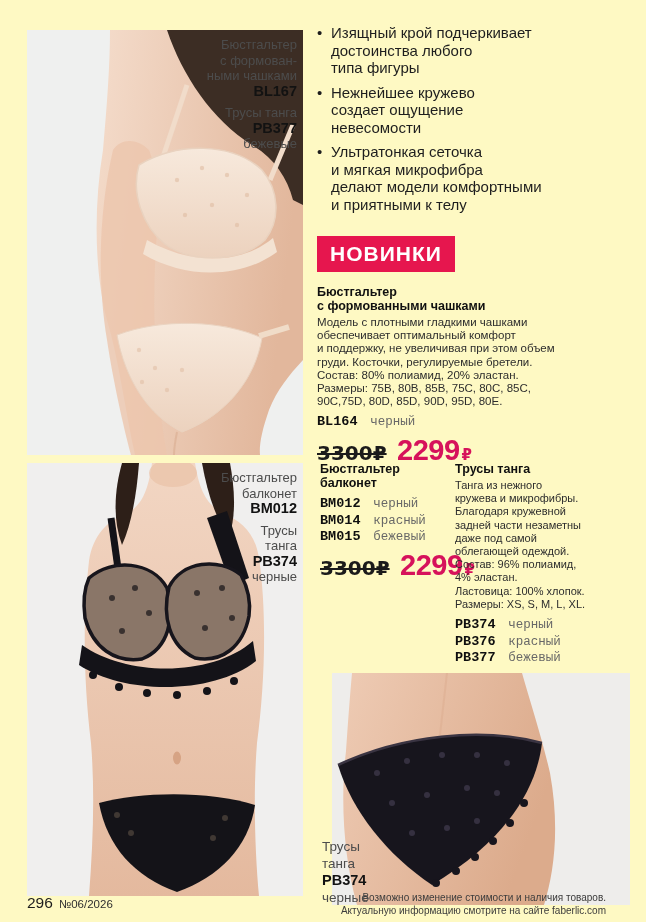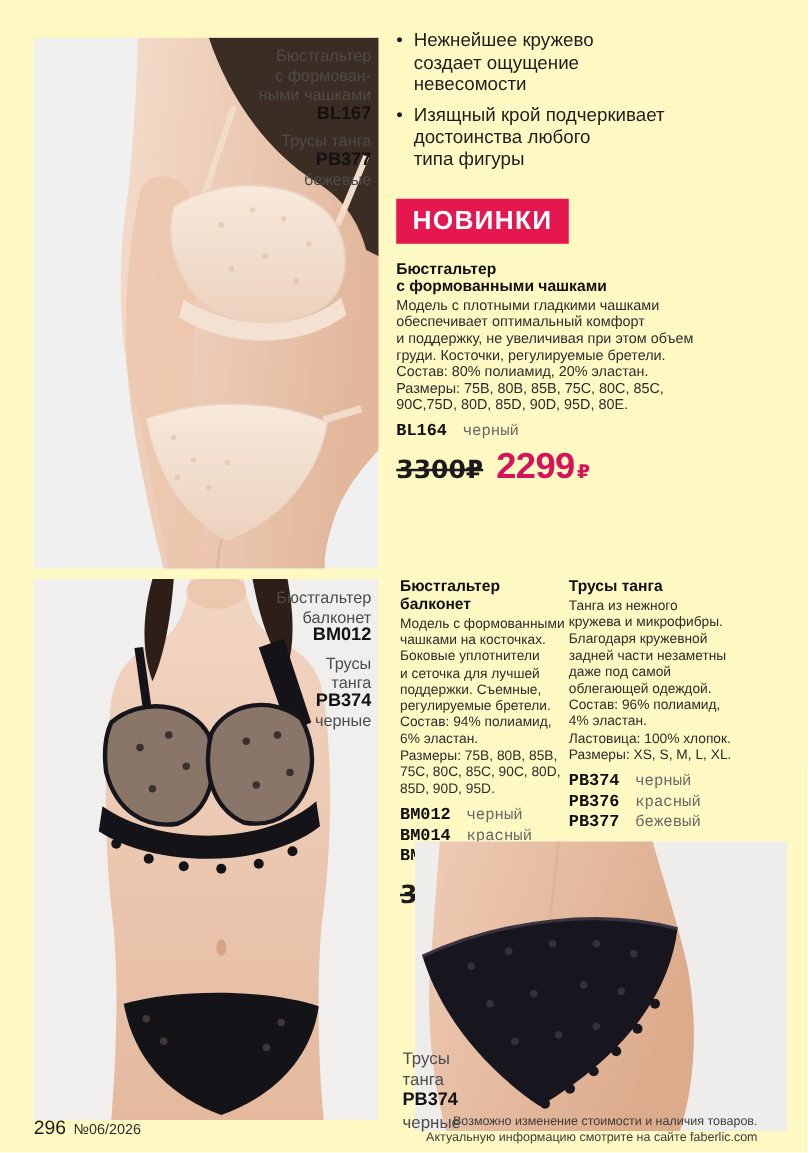--- a/index.html
+++ b/index.html
@@ -122,26 +122,30 @@
       <div>ными чашками</div>
       <div class="code">BL167</div>
       <div class="grp">Трусы танга</div>
       <div class="code">PB377</div>
       <div>бежевые</div>
     </div>
   </div>
 
   <div id="feature-col">
     <ul class="bullets">
+      <li>Изящный крой подчеркивает
+достоинства любого
+типа фигуры</li>
       <li>Нежнейшее кружево
 создает ощущение
 невесомости</li>
-      <li>Изящный крой подчеркивает
-достоинства любого
-типа фигуры</li>
+      <li>Ультратонкая сеточка
+и мягкая микрофибра
+делают модели комфортными
+и приятными к телу</li>
     </ul>
     <div class="badge">НОВИНКИ</div>
 
     <div class="product" id="product1">
       <h3>Бюстгальтер
 с формованными чашками</h3>
       <p class="desc">Модель с плотными гладкими чашками
 обеспечивает оптимальный комфорт
 и поддержку, не увеличивая при этом объем
 груди. Косточки, регулируемые бретели.
@@ -156,31 +160,20 @@
       </div>
       <div class="price-row">
         <span class="old-price">3300₽</span>
         <span class="new-price"><span>2299</span><span class="rub">₽</span></span>
       </div>
     </div>
   </div>
 
   <div class="product" id="col2-left">
     <h3>Бюстгальтер балконет</h3>
-    <p class="desc">Модель с формованными
-чашками на косточках.
-Боковые уплотнители
-и сеточка для лучшей
-поддержки. Съемные,
-регулируемые бретели.
-Состав: 94% полиамид,
-6% эластан.
-Размеры: 75B, 80B, 85B,
-75C, 80C, 85C, 90C, 80D,
-85D, 90D, 95D.</p>
     <div class="variants">
       <div class="variant">
         <span class="vcode">BM012</span>
         <span class="vcolor">черный</span>
       </div>
       <div class="variant">
         <span class="vcode">BM014</span>
         <span class="vcolor">красный</span>
       </div>
       <div class="variant">

